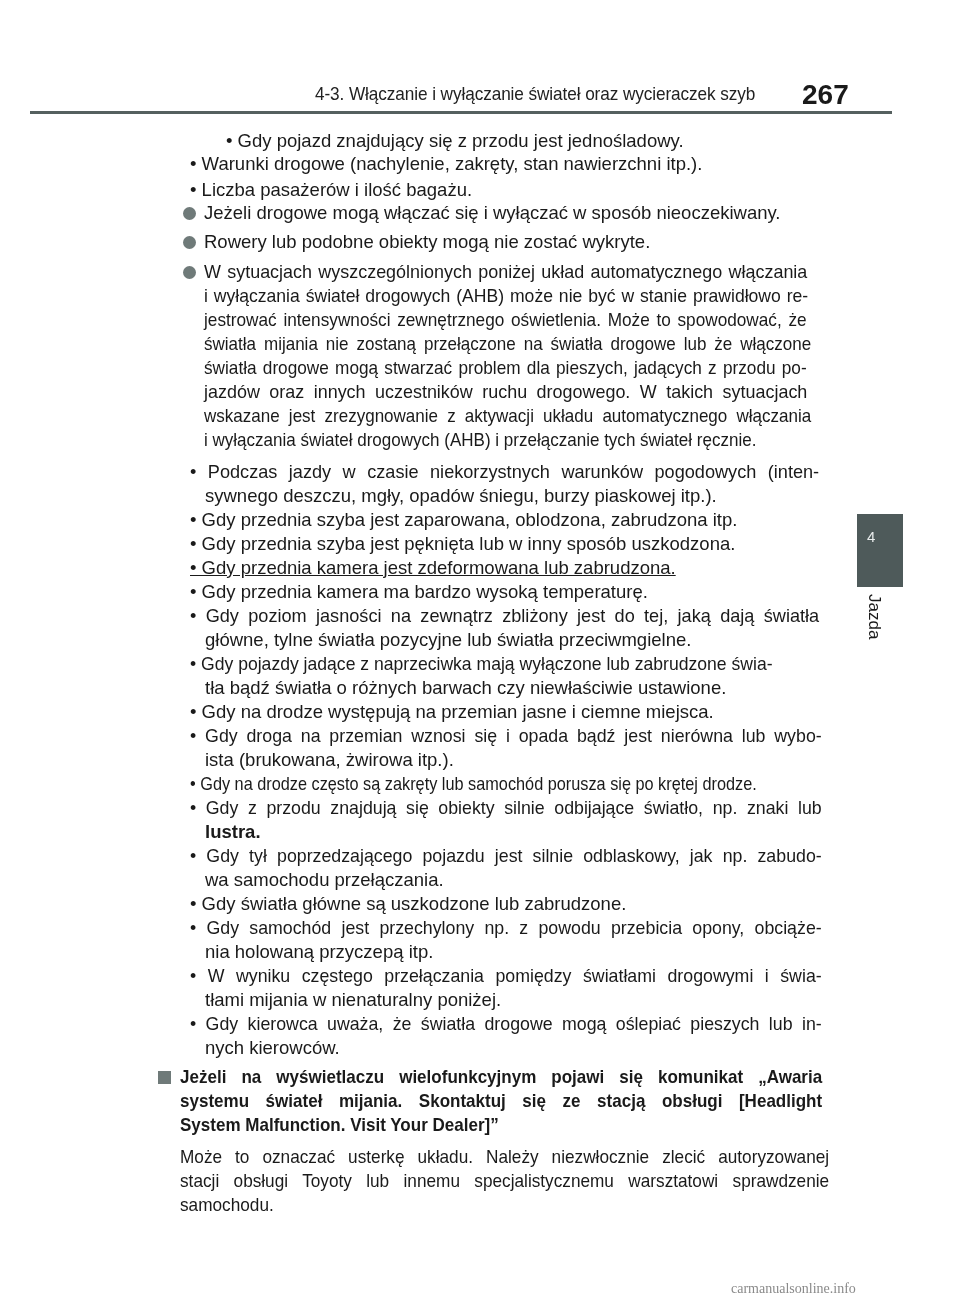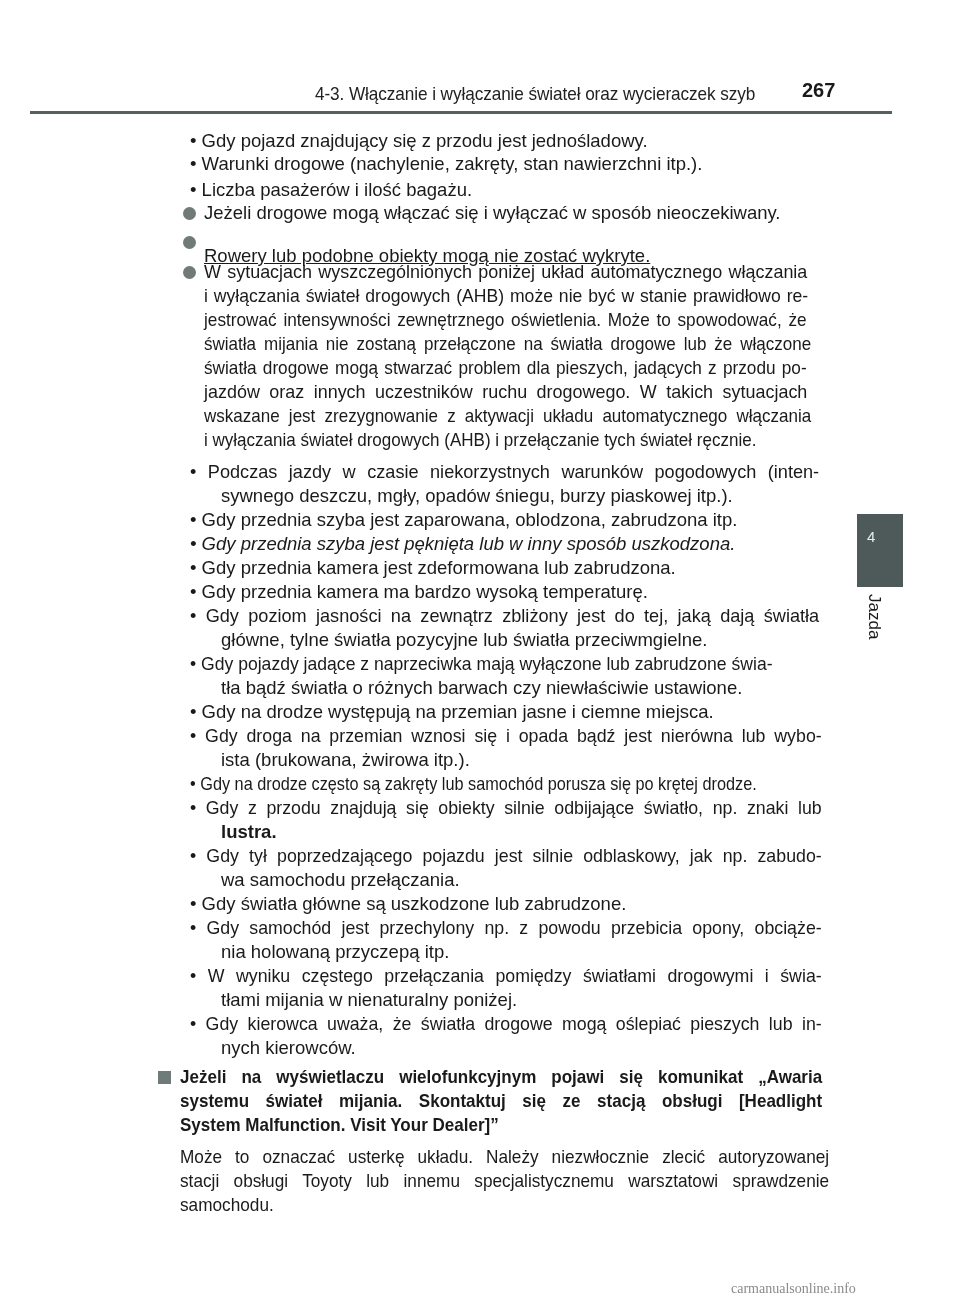--- a/index.html
+++ b/index.html
@@ -6,21 +6,21 @@
   body {
     width: 960px; height: 1313px; background: #ffffff; position: relative; overflow: hidden;
     font-family: "Liberation Sans", sans-serif; color: #1a1a1a;
   }
   .header { position: absolute; left: 0; top: 0; width: 960px; height: 115px; }
   .header-title {
     position: absolute; left: 315px; top: 83px; font-size: 18.5px; color: #222;
     letter-spacing: -0.1px; transform: scaleX(0.93); transform-origin: left top; white-space: nowrap;
   }
   .page-number {
-    position: absolute; left: 802px; top: 79px; font-size: 20px; font-weight: bold; color: #1a1a1a;
+    position: absolute; left: 802px; top: 79px; font-size: 28px; font-weight: bold; color: #1a1a1a;
   }
   .header-rule {
     position: absolute; left: 30px; top: 111px; width: 862px; height: 3px; background: #55605f;
   }
   .side-tab {
     position: absolute; left: 857px; top: 514px; width: 46px; height: 73px; background: #4e5a5a;
   }
   .side-tab-num {
     position: absolute; left: 10px; top: 14px; color: #e8ecec; font-size: 15px;
   }
@@ -30,21 +30,21 @@
     white-space: nowrap;
   }
   .content {
     position: absolute; left: 0; top: 0; width: 960px;
   }
   .line {
     position: absolute; font-size: 18.5px; line-height: 23px; white-space: nowrap;
     transform-origin: left top;
   }
   .sub { left: 190px; }
-  .cont { left: 221px; }
+  .cont { left: 205px; }
   .para { left: 204px; }
   .big-bullet {
     position: absolute; width: 13px; height: 13px; border-radius: 50%; background: #6f7a79;
   }
   .sq-bullet {
     position: absolute; width: 13px; height: 13px; background: #6f7a79;
   }
   .justify { text-align: justify; text-align-last: justify; }
   .bold { font-weight: bold; }
   .watermark {
@@ -61,45 +61,45 @@
   <div class="header-rule"></div>
 </div>
 
 <div class="side-tab">
   <div class="side-tab-num">4</div>
 </div>
 <div class="side-label">Jazda</div>
 
 <div class="content">
 
-  <div class="line sub" style="top:129px;">• Gdy pojazd znajdujący się z przodu jest jednośladowy.</div>
+  <div class="line sub" style="top:129px;margin-left:36px;">• Gdy pojazd znajdujący się z przodu jest jednośladowy.</div>
   <div class="line sub" style="top:152px;">• Warunki drogowe (nachylenie, zakręty, stan nawierzchni itp.).</div>
   <div class="line sub" style="top:178px;">• Liczba pasażerów i ilość bagażu.</div>
 
   <div class="big-bullet" style="left:183px; top:207px;"></div>
   <div class="line para" style="top:201px;">Jeżeli drogowe mogą włączać się i wyłączać w sposób nieoczekiwany.</div>
 
   <div class="big-bullet" style="left:183px; top:236px;"></div>
-  <div class="line para" style="top:244px;text-decoration:underline;">Rowery lub podobne obiekty mogą nie zostać wykryte.</div>
+  <div class="line para" style="top:230px;">Rowery lub podobne obiekty mogą nie zostać wykryte.</div>
 
   <div class="big-bullet" style="left:183px; top:266px;"></div>
   <div class="line para justify" style="top:260px; width:622px; transform:scaleX(0.97);">W sytuacjach wyszczególnionych poniżej układ automatycznego włączania</div>
   <div class="line para justify" style="top:284px; width:636px; transform:scaleX(0.95);">i wyłączania świateł drogowych (AHB) może nie być w stanie prawidłowo re-</div>
   <div class="line para justify" style="top:308px; width:648px; transform:scaleX(0.93);">jestrować intensywności zewnętrznego oświetlenia. Może to spowodować, że</div>
   <div class="line para justify" style="top:332px; width:660px; transform:scaleX(0.92);">światła mijania nie zostaną przełączone na światła drogowe lub że włączone</div>
   <div class="line para justify" style="top:356px; width:648px; transform:scaleX(0.93);">światła drogowe mogą stwarzać problem dla pieszych, jadących z przodu po-</div>
   <div class="line para justify" style="top:380px; width:622px; transform:scaleX(0.97);">jazdów oraz innych uczestników ruchu drogowego. W takich sytuacjach</div>
   <div class="line para justify" style="top:404px; width:660px; transform:scaleX(0.92);">wskazane jest zrezygnowanie z aktywacji układu automatycznego włączania</div>
   <div class="line para" style="top:428px; transform:scaleX(0.92);">i wyłączania świateł drogowych (AHB) i przełączanie tych świateł ręcznie.</div>
 
   <div class="line sub justify" style="top:460px; width:642px; transform:scaleX(0.98);">• Podczas jazdy w czasie niekorzystnych warunków pogodowych (inten-</div>
   <div class="line cont" style="top:484px;">sywnego deszczu, mgły, opadów śniegu, burzy piaskowej itp.).</div>
   <div class="line sub" style="top:508px;">• Gdy przednia szyba jest zaparowana, oblodzona, zabrudzona itp.</div>
-  <div class="line sub" style="top:532px;font-style:italic;">• Gdy przednia szyba jest pęknięta lub w inny sposób uszkodzona.</div>
-  <div class="line sub" style="top:556px;">• Gdy przednia kamera jest zdeformowana lub zabrudzona.</div>
+  <div class="line sub" style="top:532px;">• Gdy przednia szyba jest pęknięta lub w inny sposób uszkodzona.</div>
+  <div class="line sub" style="top:556px;text-decoration:underline;">• Gdy przednia kamera jest zdeformowana lub zabrudzona.</div>
   <div class="line sub" style="top:580px;">• Gdy przednia kamera ma bardzo wysoką temperaturę.</div>
   <div class="line sub justify" style="top:604px; width:642px; transform:scaleX(0.98);">• Gdy poziom jasności na zewnątrz zbliżony jest do tej, jaką dają światła</div>
   <div class="line cont" style="top:628px;">główne, tylne światła pozycyjne lub światła przeciwmgielne.</div>
   <div class="line sub" style="top:652px; transform:scaleX(0.95);">• Gdy pojazdy jadące z naprzeciwka mają wyłączone lub zabrudzone świa-</div>
   <div class="line cont" style="top:676px;">tła bądź światła o różnych barwach czy niewłaściwie ustawione.</div>
   <div class="line sub" style="top:700px;text-align:right;">• Gdy na drodze występują na przemian jasne i ciemne miejsca.</div>
   <div class="line sub justify" style="top:724px; width:658px; transform:scaleX(0.96);">• Gdy droga na przemian wznosi się i opada bądź jest nierówna lub wybo-</div>
   <div class="line cont" style="top:748px;">ista (brukowana, żwirowa itp.).</div>
   <div class="line sub" style="top:772px; transform:scaleX(0.88);">• Gdy na drodze często są zakręty lub samochód porusza się po krętej drodze.</div>
   <div class="line sub justify" style="top:796px; width:658px; transform:scaleX(0.96);">• Gdy z przodu znajdują się obiekty silnie odbijające światło, np. znaki lub</div>

